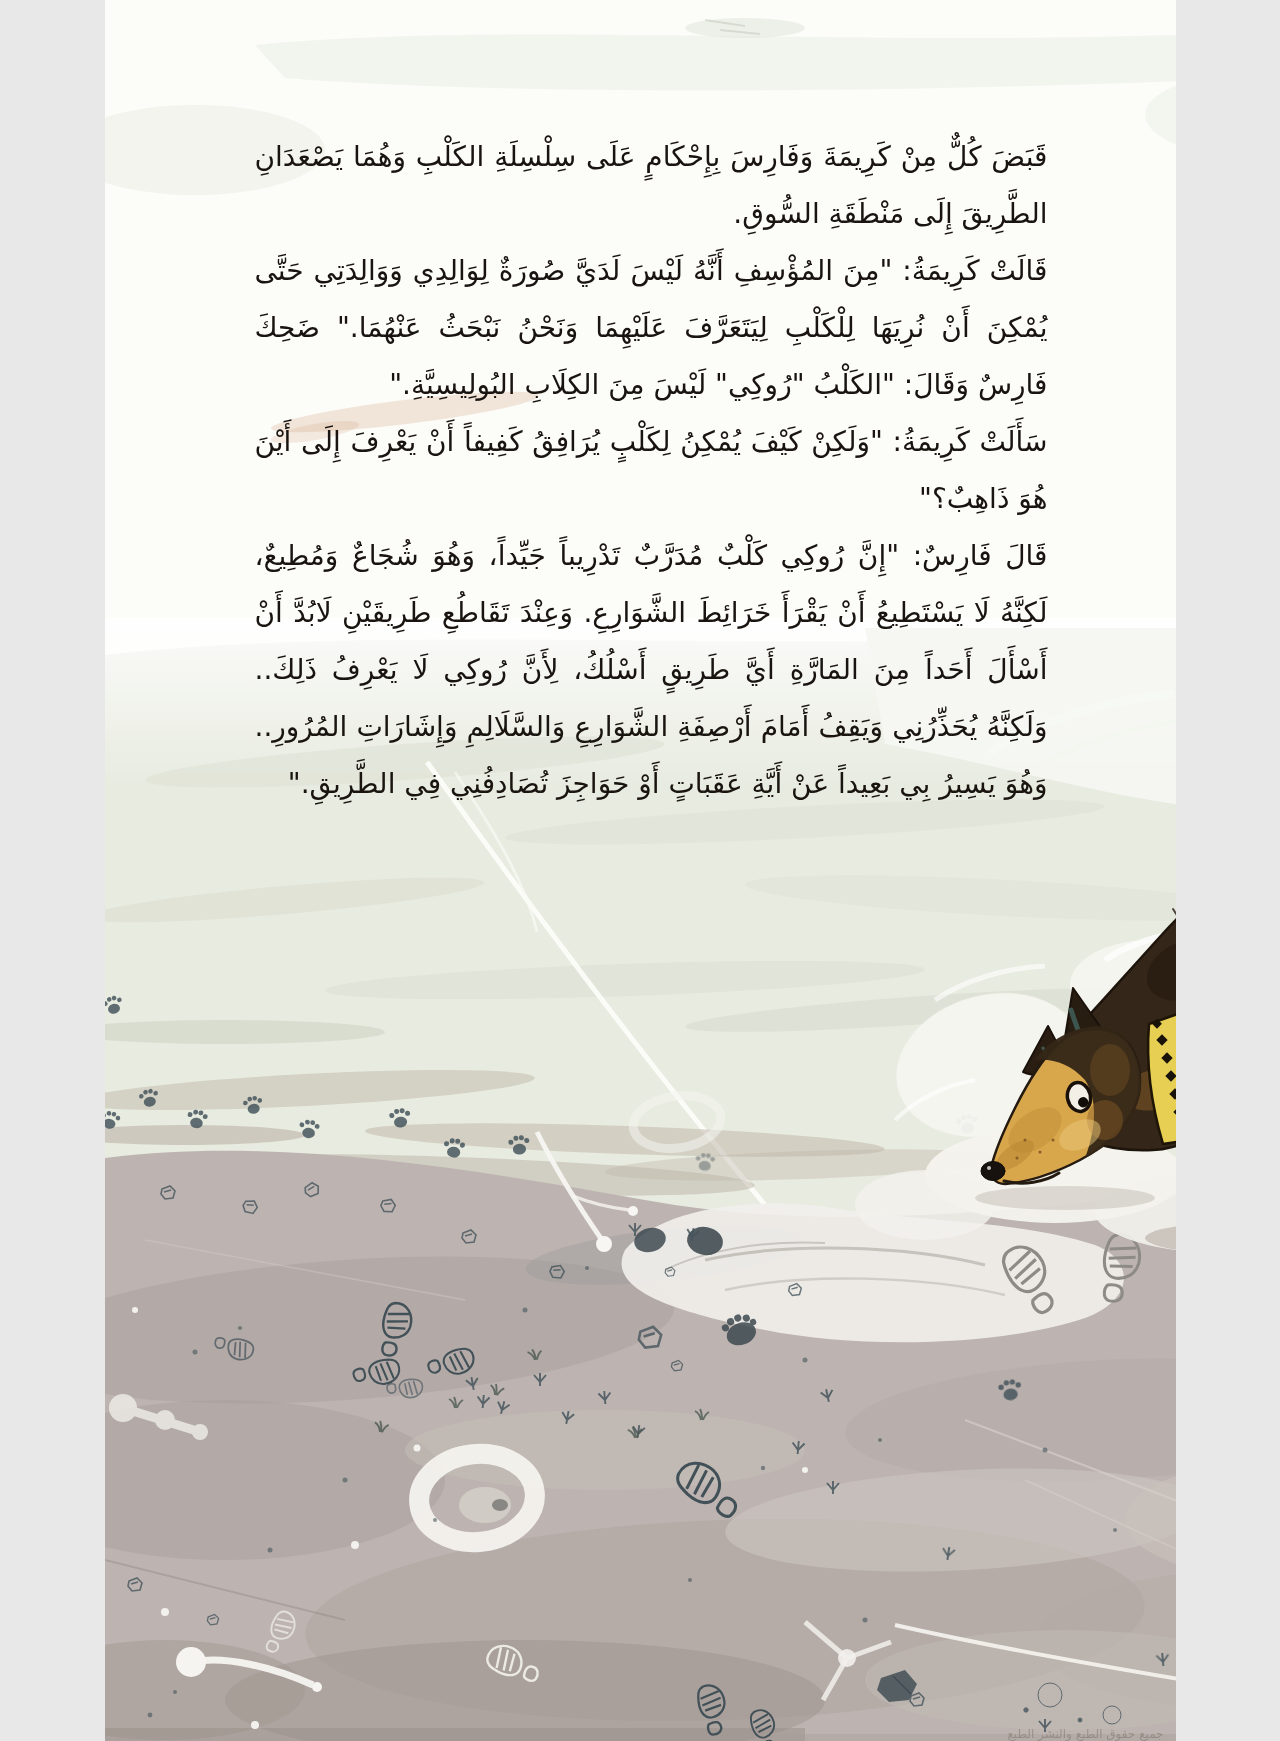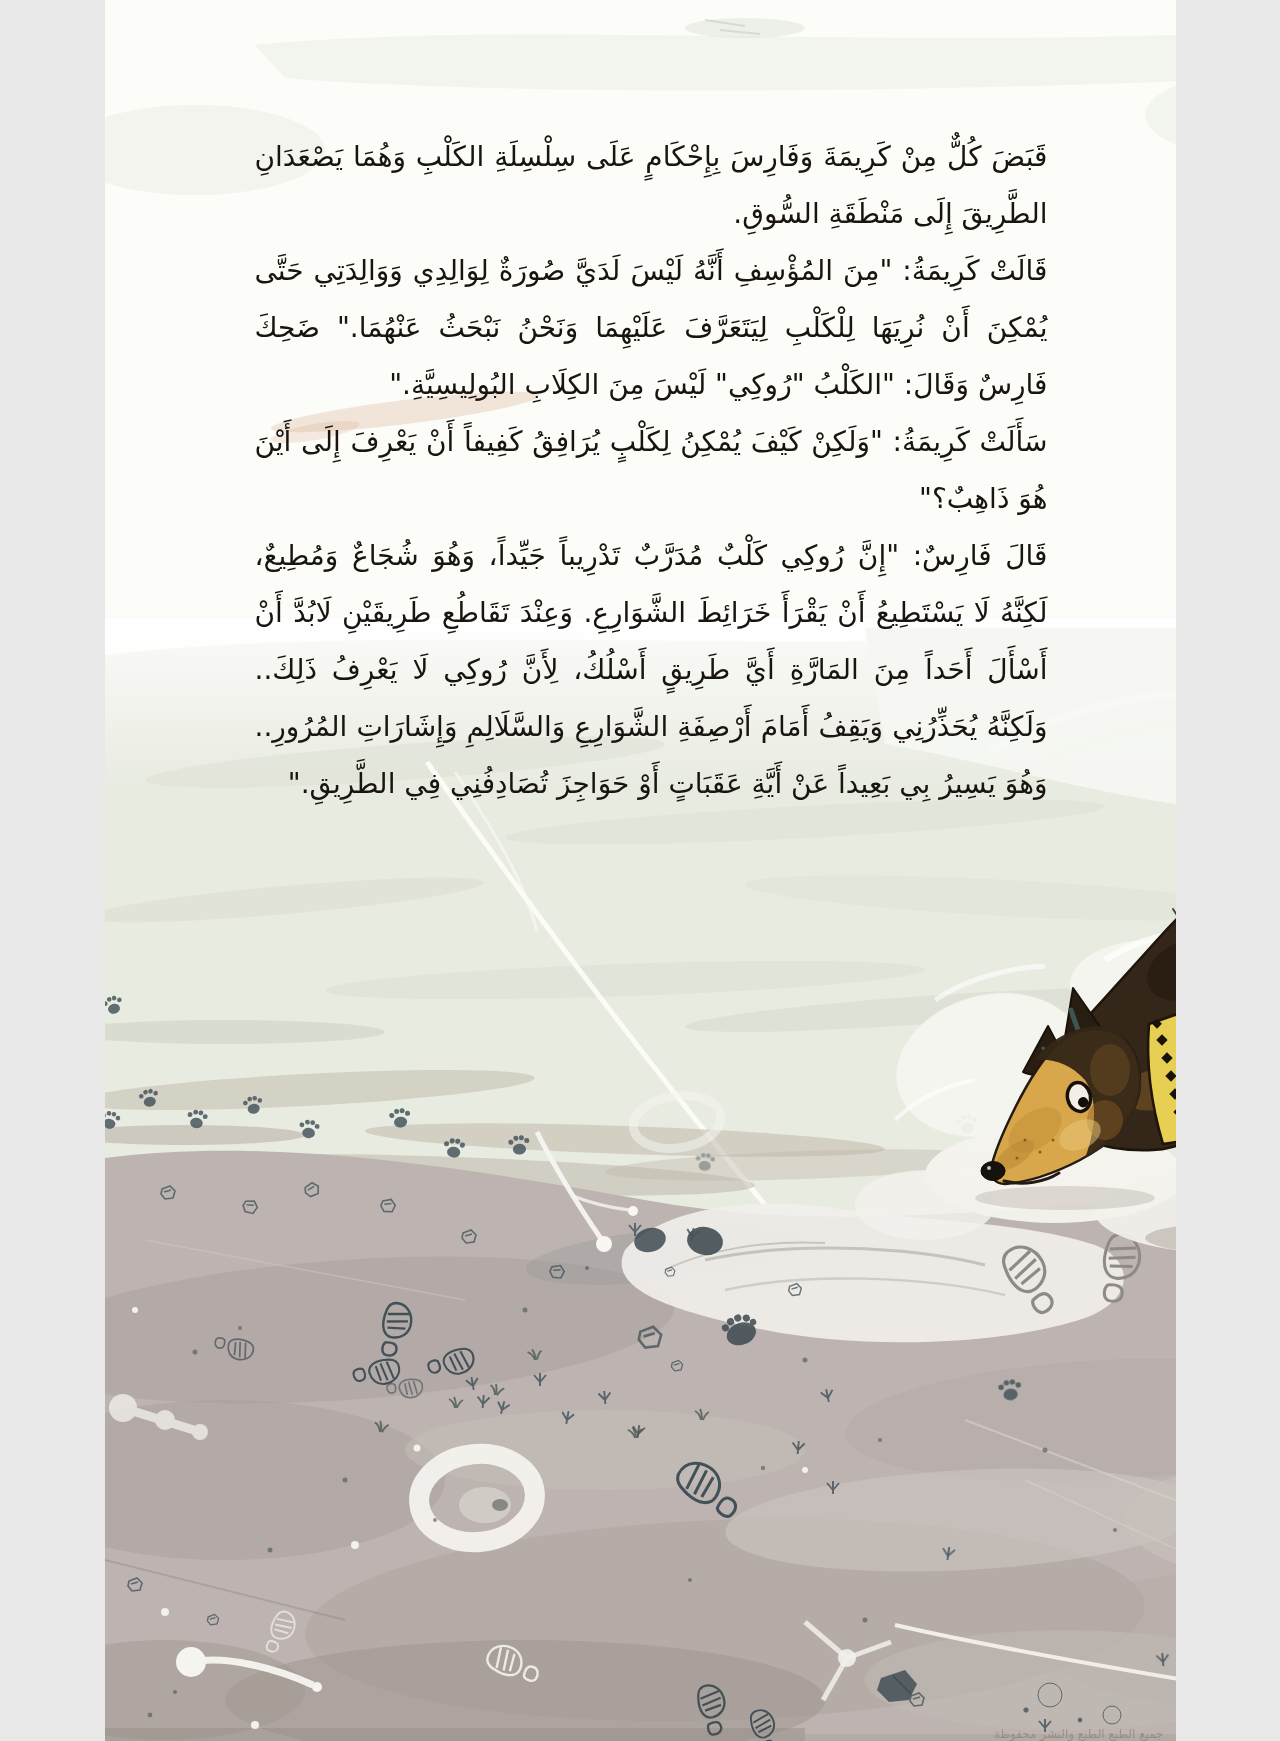--- a/index.html
+++ b/index.html
@@ -370,15 +370,15 @@
     </g>
   </svg>
 
   <div class="story">
     <p><span>قَبَضَ كُلٌّ مِنْ كَرِيمَةَ وَفَارِسَ بِإِحْكَامٍ عَلَى سِلْسِلَةِ الكَلْبِ وَهُمَا يَصْعَدَانِ الطَّرِيقَ إِلَى مَنْطَقَةِ السُّوقِ.</span></p>
     <p><span>قَالَتْ كَرِيمَةُ: "مِنَ المُؤْسِفِ أَنَّهُ لَيْسَ لَدَيَّ </span><span class="b">صُورَةٌ</span><span> لِوَالِدِي وَوَالِدَتِي حَتَّى يُمْكِنَ أَنْ نُرِيَهَا لِلْكَلْبِ لِيَتَعَرَّفَ عَلَيْهِمَا وَنَحْنُ نَبْحَثُ عَنْهُمَا." ضَحِكَ فَارِسٌ وَقَالَ: "الكَلْبُ "رُوكِي" لَيْسَ مِنَ الكِلَابِ البُولِيسِيَّةِ."</span></p>
     <p><span>سَأَلَتْ كَرِيمَةُ: "وَلَكِنْ كَيْفَ يُمْكِنُ لِكَلْبٍ يُرَافِقُ كَفِيفاً أَنْ يَعْرِفَ </span><span class="b">إِلَى أَيْنَ</span><span> هُوَ ذَاهِبٌ؟"</span></p>
     <p><span>قَالَ فَارِسٌ: "إِنَّ رُوكِي كَلْبٌ مُدَرَّبٌ تَدْرِيباً جَيِّداً، وَهُوَ شُجَاعٌ وَمُطِيعٌ، لَكِنَّهُ لَا يَسْتَطِيعُ أَنْ يَقْرَأَ خَرَائِطَ الشَّوَارِعِ. وَعِنْدَ تَقَاطُعِ طَرِيقَيْنِ لَابُدَّ أَنْ أَسْأَلَ أَحَداً مِنَ المَارَّةِ أَيَّ طَرِيقٍ أَسْلُكُ، لِأَنَّ رُوكِي لَا يَعْرِفُ ذَلِكَ.. وَلَكِنَّهُ يُحَذِّرُنِي وَيَقِفُ أَمَامَ أَرْصِفَةِ الشَّوَارِعِ وَالسَّلَالِمِ وَإِشَارَاتِ المُرُورِ.. وَهُوَ يَسِيرُ بِي بَعِيداً عَنْ أَيَّةِ عَقَبَاتٍ أَوْ حَوَاجِزَ تُصَادِفُنِي فِي الطَّرِيقِ."</span></p>
   </div>
 
-  <div class="watermark">جميع الطبع الطبع والنشر محفوظة</div>
+  <div class="watermark">جميع حقوق الطبع والنشر الطبع</div>
 
 </div>
 
 </body></html>

